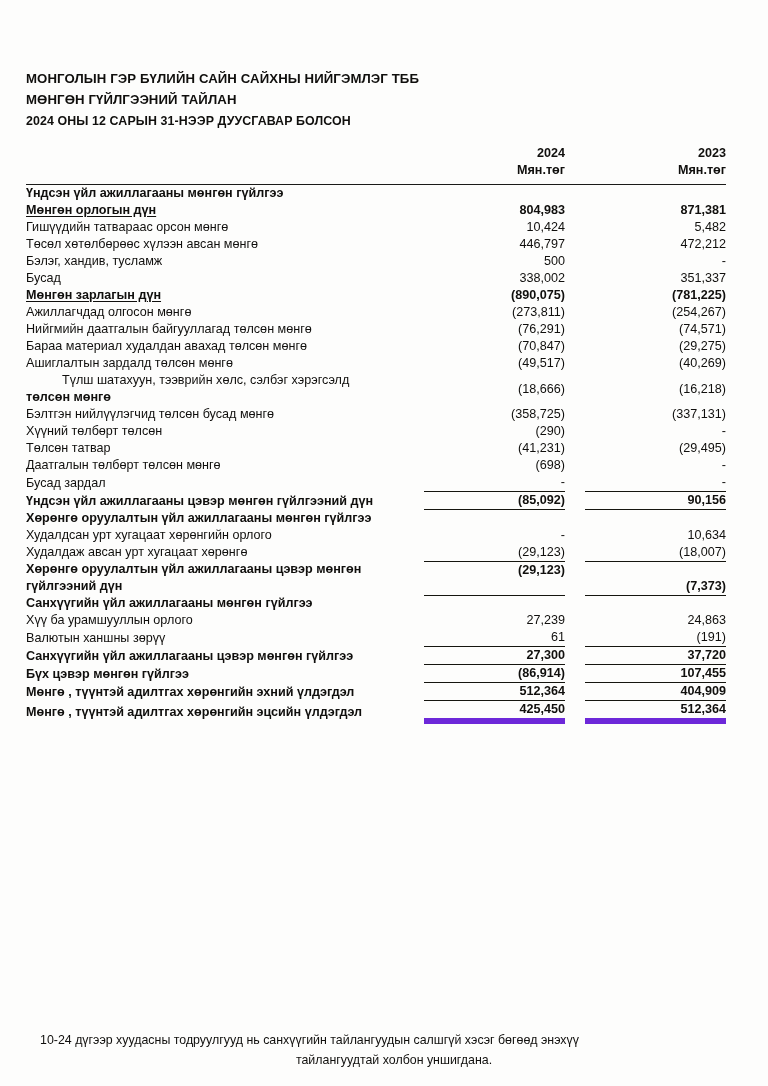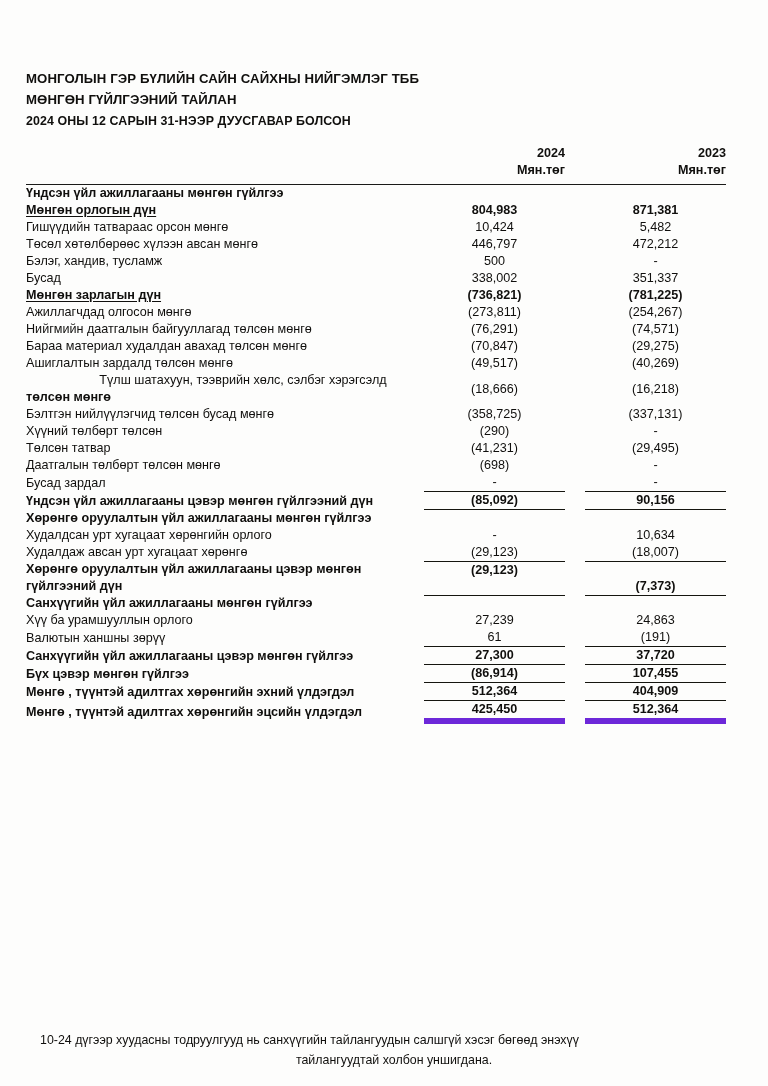--- a/index.html
+++ b/index.html
@@ -66,21 +66,21 @@
 
   .lbl {
     text-align: left;
     padding-right: 6px;
     font-size: 12.6px;
     line-height: 18px;
     padding-top: 2px;
     padding-bottom: 2px;
   }
   .num {
-    text-align: center;
+    text-align: right;
     font-size: 12.8px;
     line-height: 18px;
     padding-top: 2px;
     padding-bottom: 2px;
     white-space: nowrap;
   }
 
   
   .hd {
     text-align: right;
@@ -191,21 +191,21 @@
       </tr>
       <tr>
         <td class="lbl ind1">Бусад</td>
         <td class="num">338,002</td>
         <td></td>
         <td class="num">351,337</td>
       </tr>
 
       <tr>
         <td class="lbl ind0"><span class="b u">Мөнгөн зарлагын дүн</span></td>
-        <td class="num b">(736,821)</td>
+        <td class="num b">(890,075)</td>
         <td></td>
         <td class="num b">(781,225)</td>
       </tr>
 
       <tr>
         <td class="lbl ind1">Ажиллагчдад олгосон мөнгө</td>
         <td class="num">(273,811)</td>
         <td></td>
         <td class="num">(254,267)</td>
       </tr>
@@ -223,21 +223,21 @@
       </tr>
       <tr>
         <td class="lbl ind1">Ашиглалтын зардалд төлсөн мөнгө</td>
         <td class="num">(49,517)</td>
         <td></td>
         <td class="num">(40,269)</td>
       </tr>
 
       <tr>
         <td class="lbl two-line">
-          <div style="padding-left:36px;text-align:center;">Түлш шатахуун, тээврийн хөлс, сэлбэг хэрэгсэлд</div>
+          <div style="padding-left:36px;">Түлш шатахуун, тээврийн хөлс, сэлбэг хэрэгсэлд</div>
           <div style="padding-left:0;font-weight:bold;">төлсөн мөнгө</div>
         </td>
         <td class="num" style="vertical-align:middle;">(18,666)</td>
         <td></td>
         <td class="num" style="vertical-align:middle;">(16,218)</td>
       </tr>
 
       <tr>
         <td class="lbl ind1">Бэлтгэн нийлүүлэгчид төлсөн бусад мөнгө</td>
         <td class="num">(358,725)</td>

